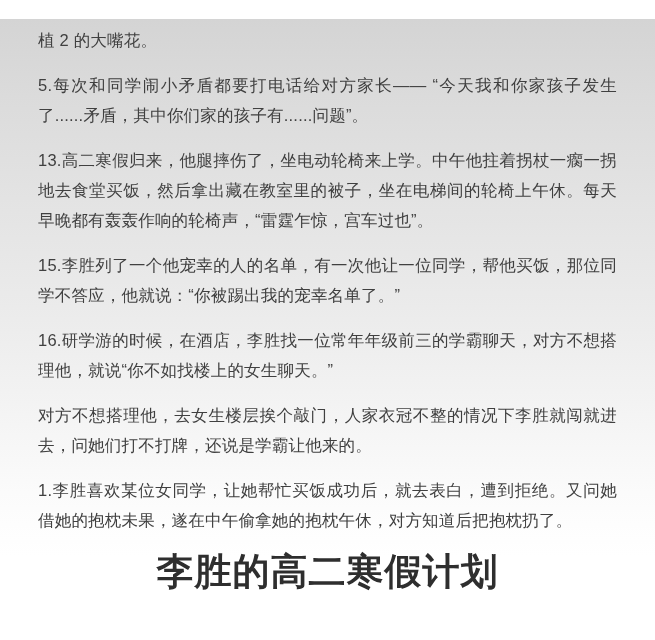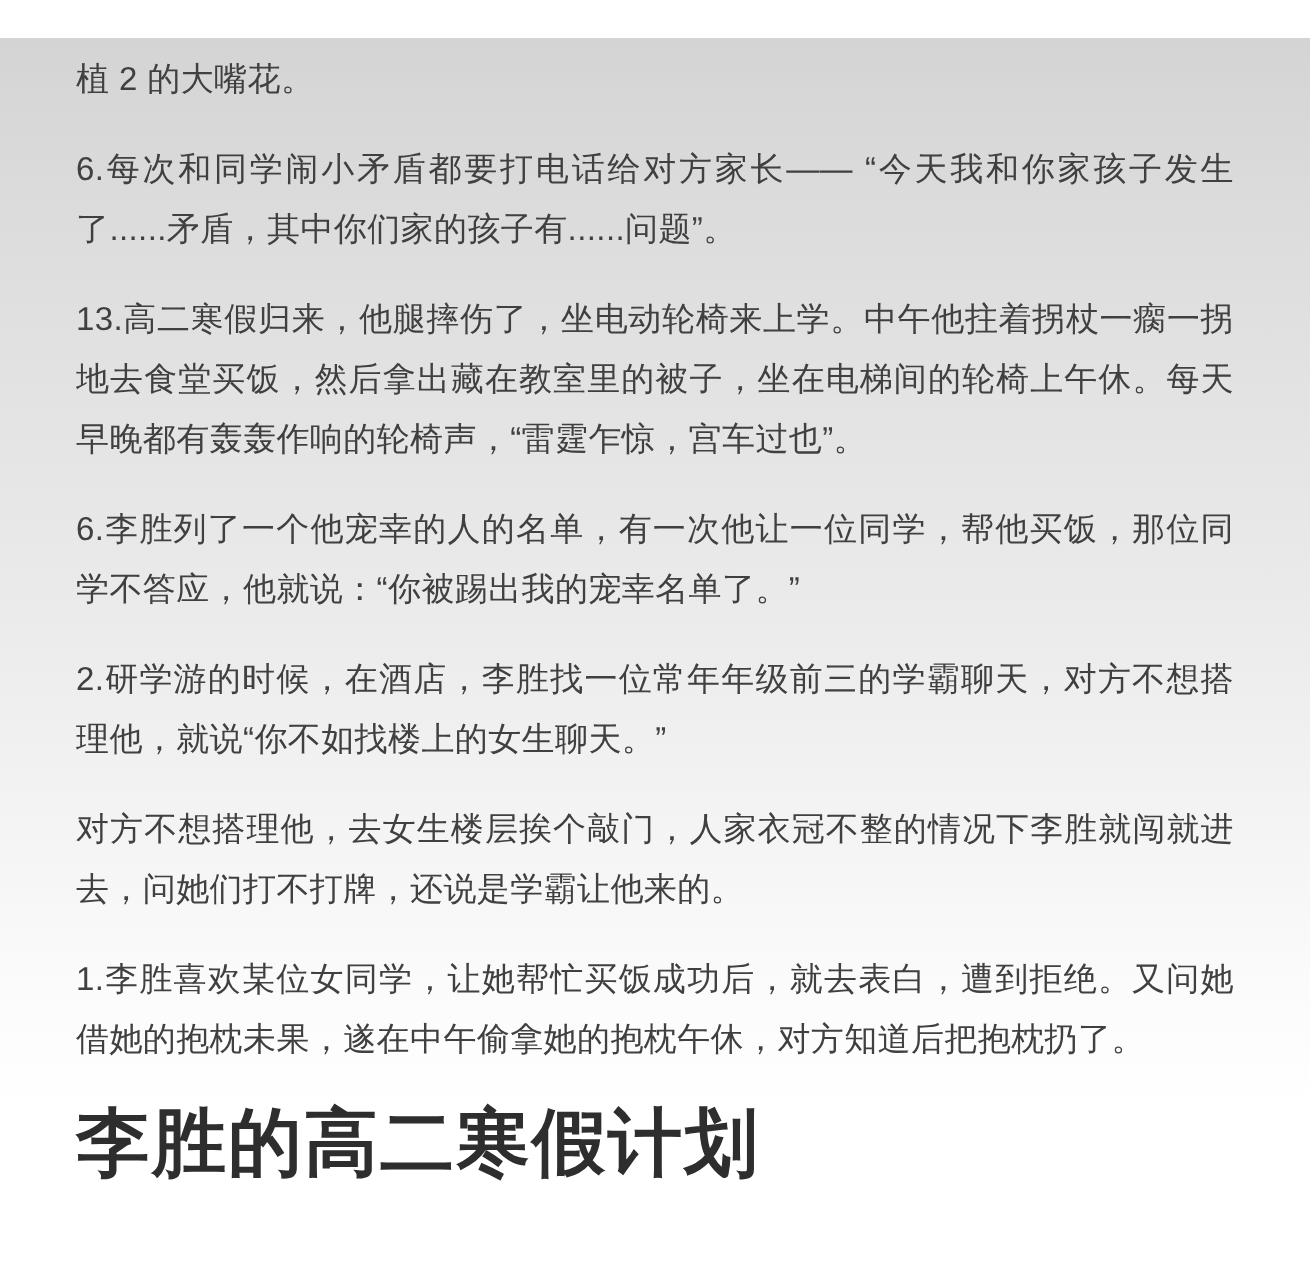--- a/index.html
+++ b/index.html
@@ -38,27 +38,28 @@
     font-family: "Liberation Sans", sans-serif;
   }
   h1.section-heading {
     margin: 8px 0 0 0;
     font-size: 37px;
     line-height: 44px;
     font-weight: 700;
     color: #2e2e2e;
     letter-spacing: 1px;
     font-family: "Liberation Sans", sans-serif;
+    text-align: center;
   }
 </style>
 </head>
 <body>
 
 <div class="page">
   <p class="body-text">植 2 的大嘴花。</p>
-  <p class="body-text">6.每次和同学闹小矛盾都要打电话给对方家长—— “今天我和你家孩子发生了......矛盾，其中你们家的孩子有......问题”。</p>
+  <p class="body-text">5.每次和同学闹小矛盾都要打电话给对方家长—— “今天我和你家孩子发生了......矛盾，其中你们家的孩子有......问题”。</p>
   <p class="body-text">13.高二寒假归来，他腿摔伤了，坐电动轮椅来上学。中午他拄着拐杖一瘸一拐地去食堂买饭，然后拿出藏在教室里的被子，坐在电梯间的轮椅上午休。每天早晚都有轰轰作响的轮椅声，“雷霆乍惊，宫车过也”。</p>
-  <p class="body-text">6.李胜列了一个他宠幸的人的名单，有一次他让一位同学，帮他买饭，那位同学不答应，他就说：“你被踢出我的宠幸名单了。”</p>
-  <p class="body-text">2.研学游的时候，在酒店，李胜找一位常年年级前三的学霸聊天，对方不想搭理他，就说“你不如找楼上的女生聊天。”</p>
+  <p class="body-text">15.李胜列了一个他宠幸的人的名单，有一次他让一位同学，帮他买饭，那位同学不答应，他就说：“你被踢出我的宠幸名单了。”</p>
+  <p class="body-text">16.研学游的时候，在酒店，李胜找一位常年年级前三的学霸聊天，对方不想搭理他，就说“你不如找楼上的女生聊天。”</p>
   <p class="body-text">对方不想搭理他，去女生楼层挨个敲门，人家衣冠不整的情况下李胜就闯就进去，问她们打不打牌，还说是学霸让他来的。</p>
   <p class="body-text">1.李胜喜欢某位女同学，让她帮忙买饭成功后，就去表白，遭到拒绝。又问她借她的抱枕未果，遂在中午偷拿她的抱枕午休，对方知道后把抱枕扔了。</p>
   <h1 class="section-heading">李胜的高二寒假计划</h1>
 </div>
 
 </body></html>

